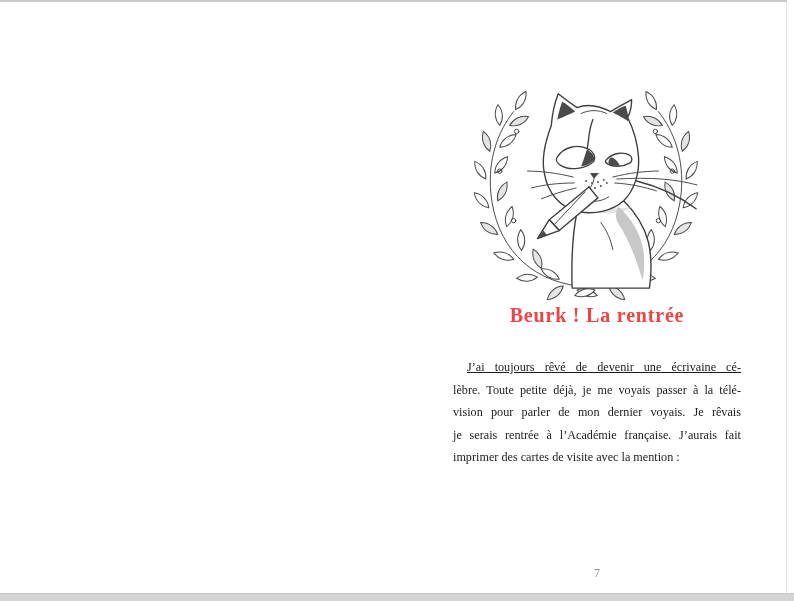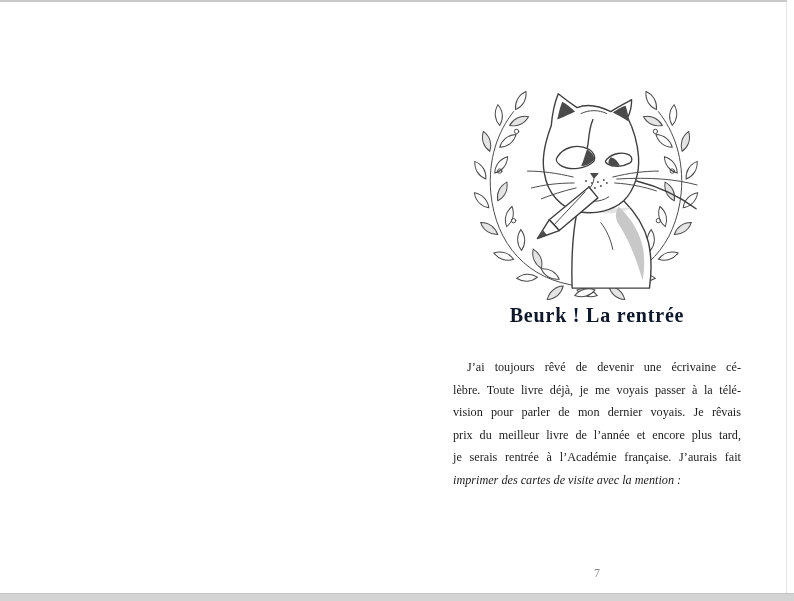--- a/index.html
+++ b/index.html
@@ -10,29 +10,29 @@
   .top-line{position:absolute;top:0;left:0;width:787px;height:2px;background:#c9c9c9;}
   .right-edge{position:absolute;top:2px;left:786px;width:1px;height:591px;background:#e5e5e5;}
   .bottom-bar{position:absolute;left:0;top:593px;width:794px;height:8px;background:#d4d4d4;border-top:1px solid #c6c6c6;box-sizing:border-box;}
   .page{position:absolute;top:2px;height:591px;background:#ffffff;}
   .page-left{left:0;width:397px;}
   .page-right{left:397px;width:389px;}
   .illustration{position:absolute;left:462px;top:62px;width:248px;height:238px;}
   .chapter-title{
     position:absolute;left:453px;top:304px;width:288px;
     text-align:center;font-weight:bold;font-size:20px;letter-spacing:0.8px;
-    color:#0f172a;white-space:nowrap;
+    color:#ef4444;white-space:nowrap;
   }
   .paragraph{
     position:absolute;left:453px;top:356px;width:288px;
     font-size:12.2px;line-height:22.5px;color:#1c1c1c;
   }
   .pline{text-align:justify;text-align-last:justify;}
-  .pline.first{text-indent:14px;}
-  .pline.last{text-align-last:left;font-style:italic;}
+  .pline.first{text-indent:14px;text-decoration:underline;}
+  .pline.last{text-align-last:left;}
   .folio{
     position:absolute;left:453px;top:566px;width:288px;
     text-align:center;font-size:12px;color:#8b8b94;
   }
   svg .ink{stroke:#3f3f3f;fill:none;stroke-width:1.4;stroke-linecap:round;stroke-linejoin:round;}
   svg .ink-thin{stroke:#4a4a4a;fill:none;stroke-width:1;stroke-linecap:round;}
   svg .fill-white{fill:#ffffff;}
   svg .leaf{stroke:#4a4a4a;stroke-width:1;fill:#fdfdfd;}
   svg .leaf.shade{fill:#e4e4e4;}
   svg .dark{fill:#4a4a4a;stroke:none;}
@@ -158,23 +158,22 @@
         <path class="fill-white ink" d="M98,170 L88,159 L76,178 Z"></path>
         <path class="dark" d="M82,170 L76,178 L86,175 Z"></path>
       </g>
     </g>
   </svg>
 
   <div class="chapter-title">Beurk ! La rentrée</div>
 
   <div class="paragraph">
     <div class="pline first">J’ai toujours rêvé de devenir une écrivaine cé-</div>
-    <div class="pline">lèbre. Toute livre déjà, je me voyais passer à la télé-</div>
+    <div class="pline">lèbre. Toute petite déjà, je me voyais passer à la télé-</div>
     <div class="pline">vision pour parler de mon dernier voyais. Je rêvais</div>
-    <div class="pline">prix du meilleur livre de l’année et encore plus tard,</div>
     <div class="pline">je serais rentrée à l’Académie française. J’aurais fait</div>
     <div class="pline last">imprimer des cartes de visite avec la mention :</div>
   </div>
 
   <div class="folio">7</div>
 
   <div class="bottom-bar"></div>
 </div>
 
 </body></html>

